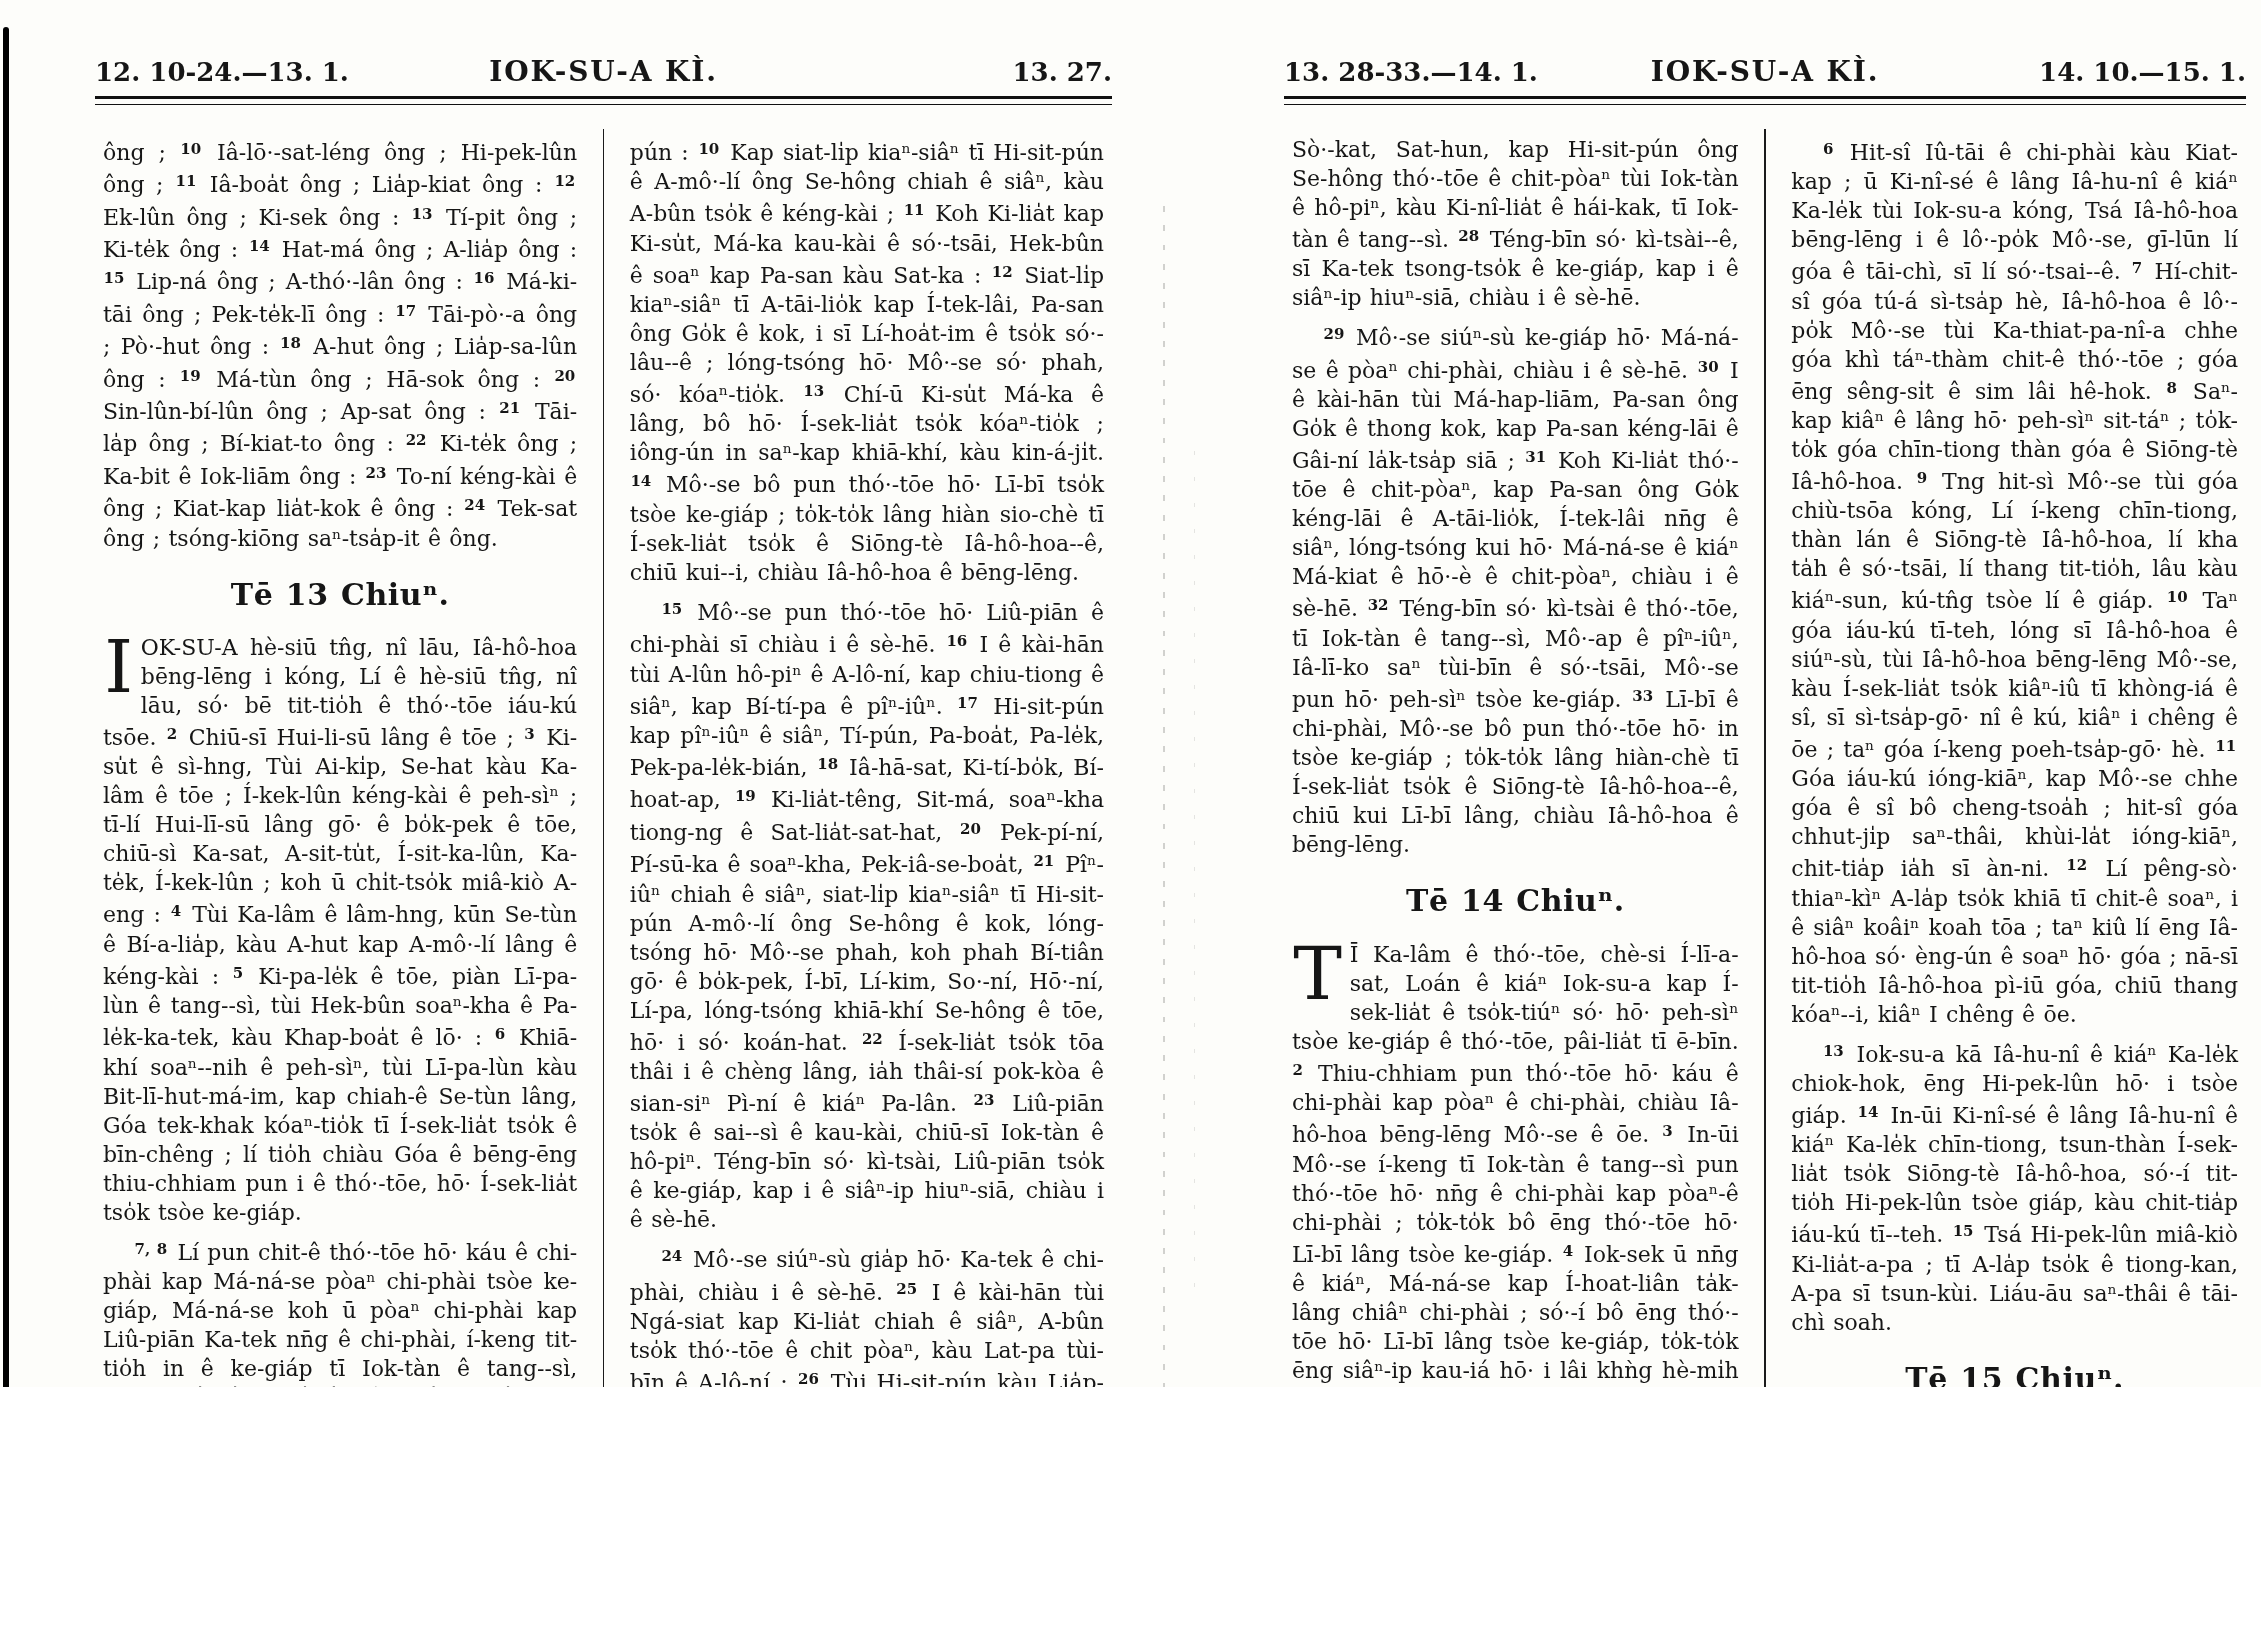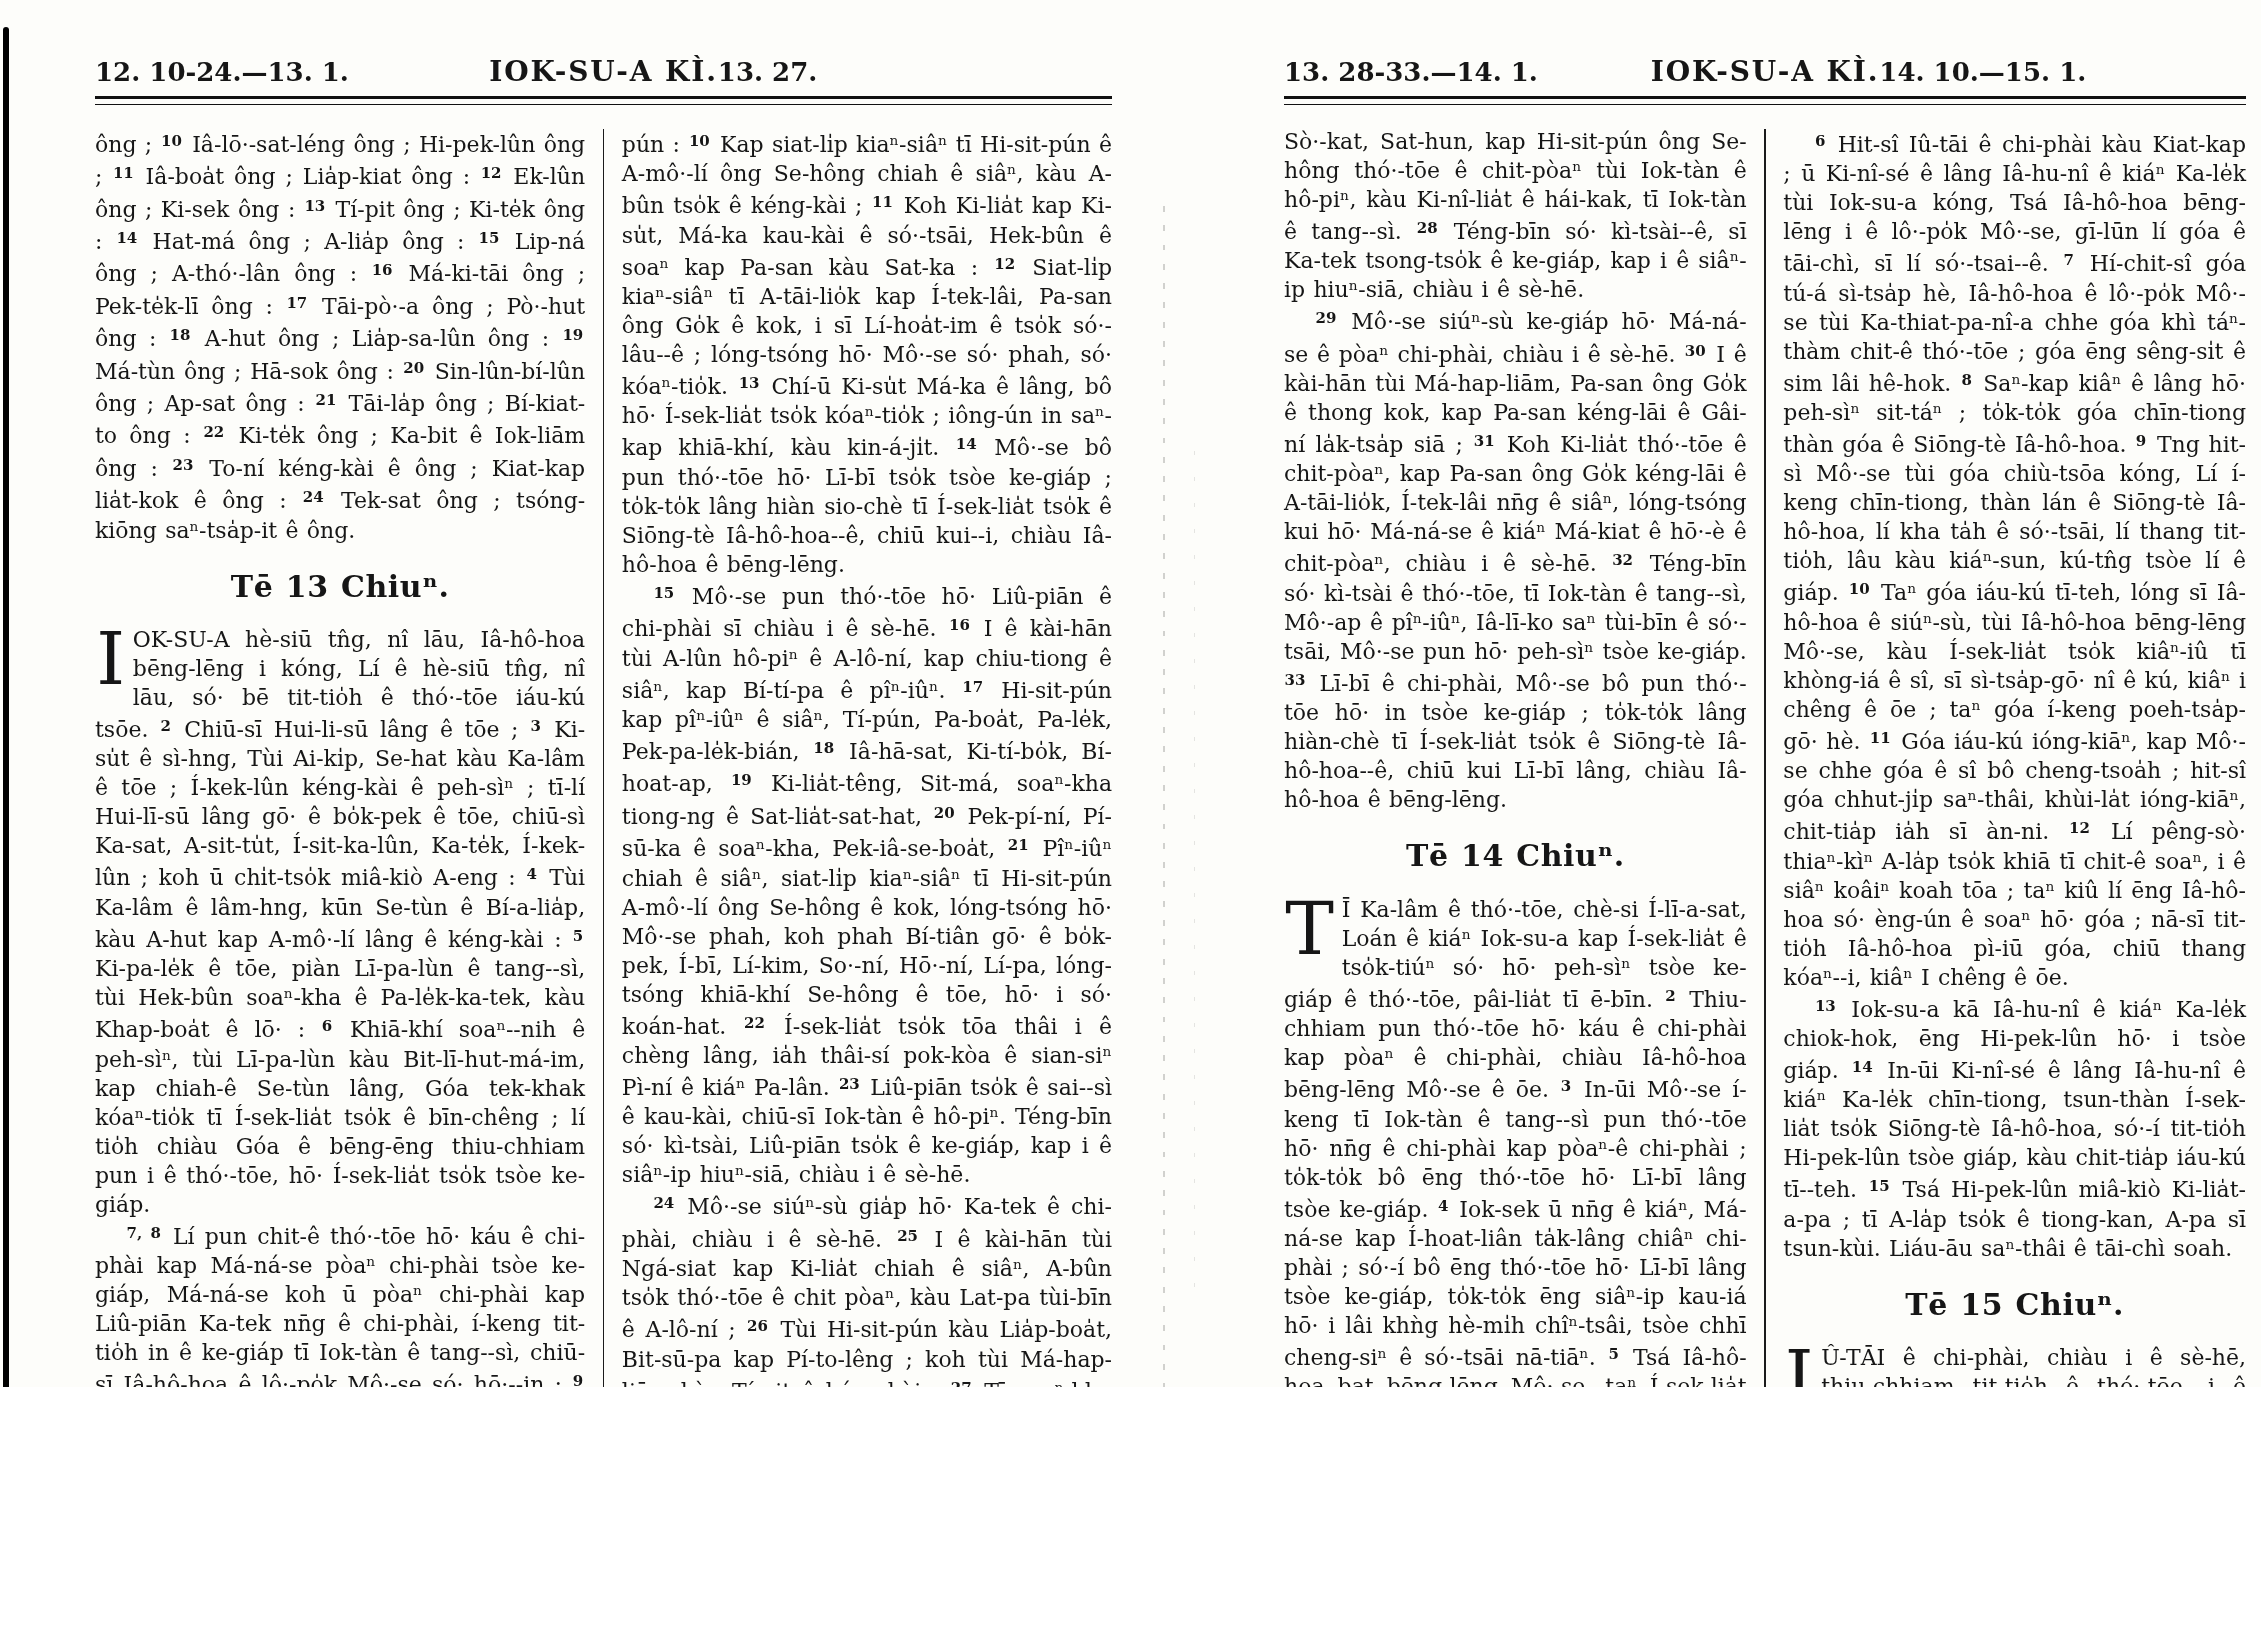--- a/index.html
+++ b/index.html
@@ -13,32 +13,32 @@
   }
   .page{position:absolute;top:0;}
   .page-left{left:95px;width:1017px;}
   .page-right{left:1284px;width:962px;}
   .pagehead{
     display:flex;justify-content:space-between;align-items:baseline;
     margin-top:55px;font-weight:bold;font-size:26px;white-space:nowrap;
   }
   .ph-left{flex:1;text-align:left;}
   .ph-center{flex:0 0 auto;text-align:left;font-size:28px;letter-spacing:1.9px;}
-  .ph-right{flex:1;}
+  .ph-right{flex:1;text-align:right;}
   .double-rule{
     margin-top:8.4px;height:4.5px;
     border-top:3.9px solid #111;border-bottom:1.9px solid #111;
   }
   .cols{display:flex;align-items:stretch;margin-top:22px;}
   .col{
     flex:1;font-size:22px;line-height:29px;text-align:justify;
     word-spacing:1.3px;
   }
   .colrule{flex:0 0 1.9px;background:#1b1b1b;margin:2.6px 17.4px 39px 17.4px;}
-  .col p{margin:0;}
+  .col p{margin:8px;}
   .col p.indent{text-indent:31px;}
   .chapter{
     text-align:center;font-size:30px;font-weight:700;
     margin:27px 0 24.5px 0;letter-spacing:0.6px;
   }
   .dropcap{
     float:left;font-size:73px;line-height:57px;
     padding:5.2px 7.7px 0 1.3px;font-weight:400;
   }
   .vnum{

